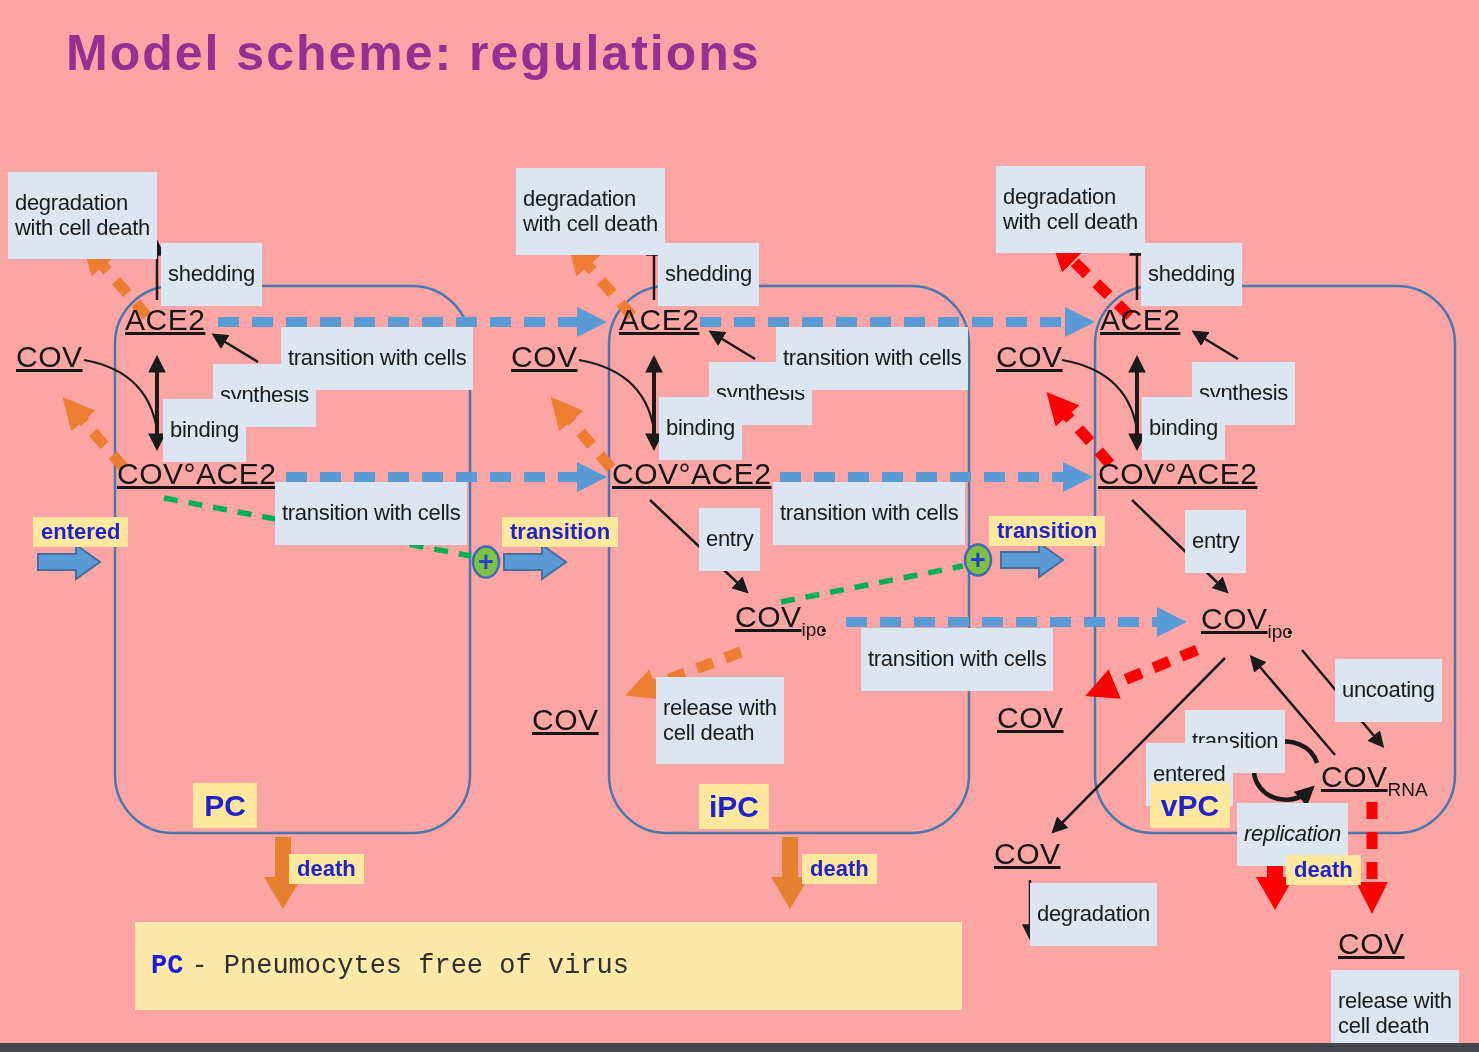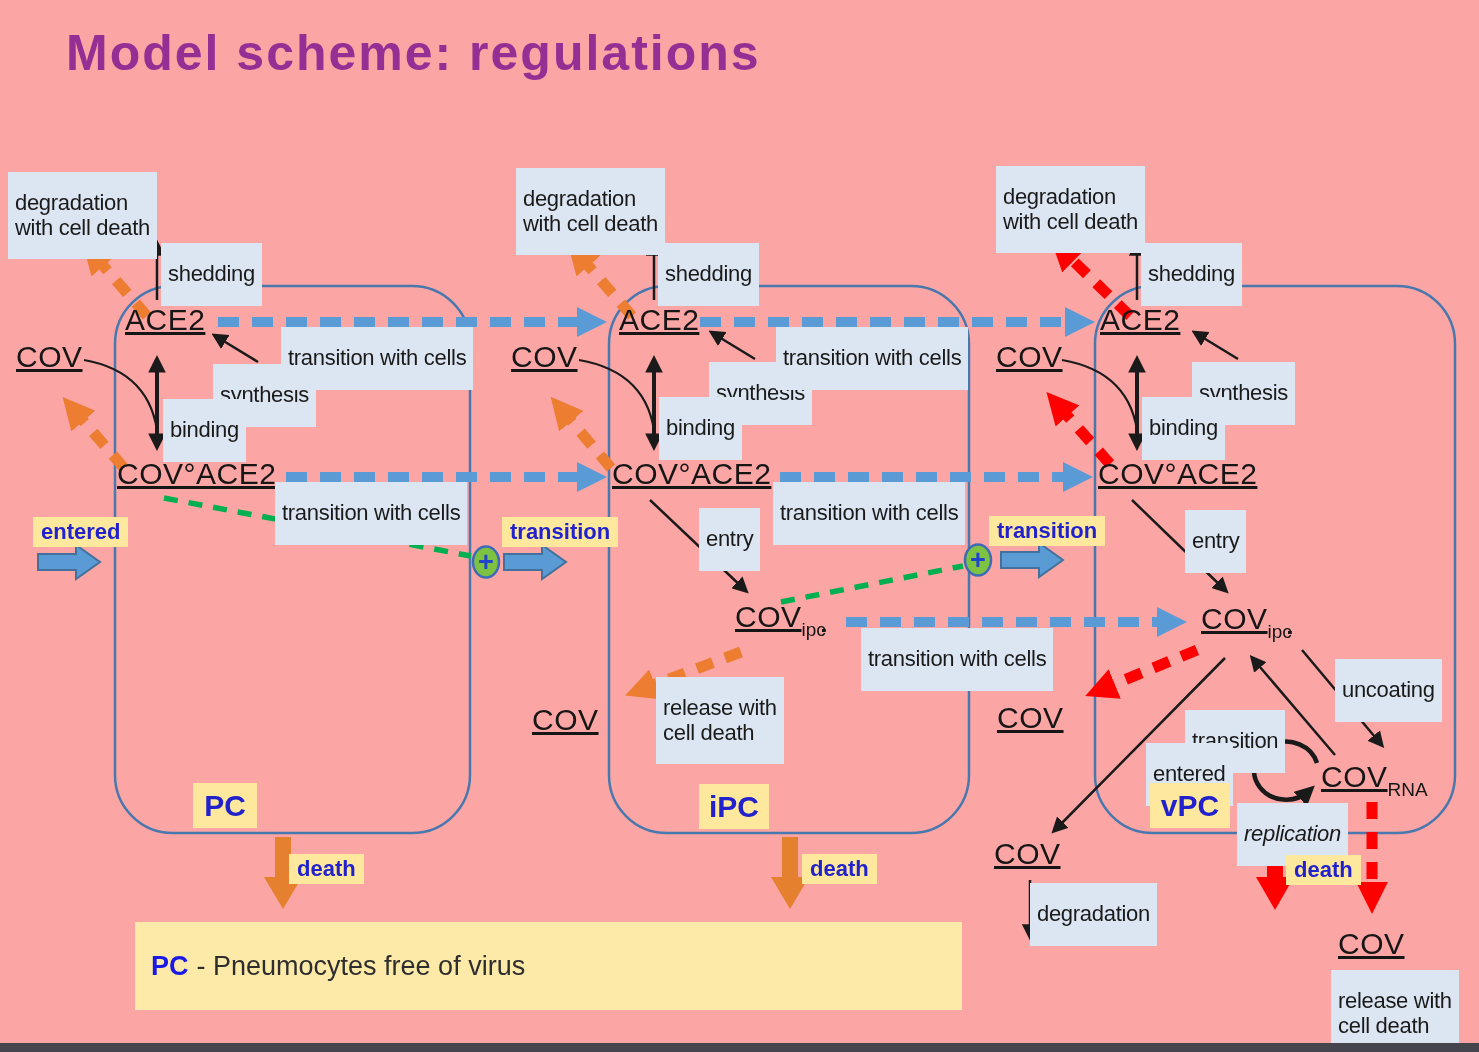--- a/index.html
+++ b/index.html
@@ -199,21 +199,21 @@
   <div class="abs lyellow" style="left:502px;top:517px;">transition</div>
   <div class="abs lyellow" style="left:989px;top:516px;">transition</div>
   <div class="abs lyellow" style="left:289px;top:854px;">death</div>
   <div class="abs lyellow" style="left:802px;top:854px;">death</div>
   <div class="abs lyellow" style="left:1286px;top:855px;">death</div>
 
   <div class="abs cellname" style="left:193px;top:783px;width:64px;height:45px;">PC</div>
   <div class="abs cellname" style="left:699px;top:784px;width:70px;height:45px;">iPC</div>
   <div class="abs cellname" style="left:1150px;top:783px;width:80px;height:45px;">vPC</div>
 
-  <div class="abs legend" style="left:135px;top:922px;width:811px;height:88px;">
+  <div class="abs legend" style="left:135px;top:922px;width:811px;height:88px;font-family:Liberation Mono, monospace;">
     <div class="legend-row">
       <span class="legend-abbr">PC</span><span class="legend-desc">- Pneumocytes free of virus</span>
     </div>
   </div>
 
   <div class="abs bottom-strip" style="left:0;top:1043px;width:1479px;height:9px;"></div>
 
 </div>
 
 </body></html>

